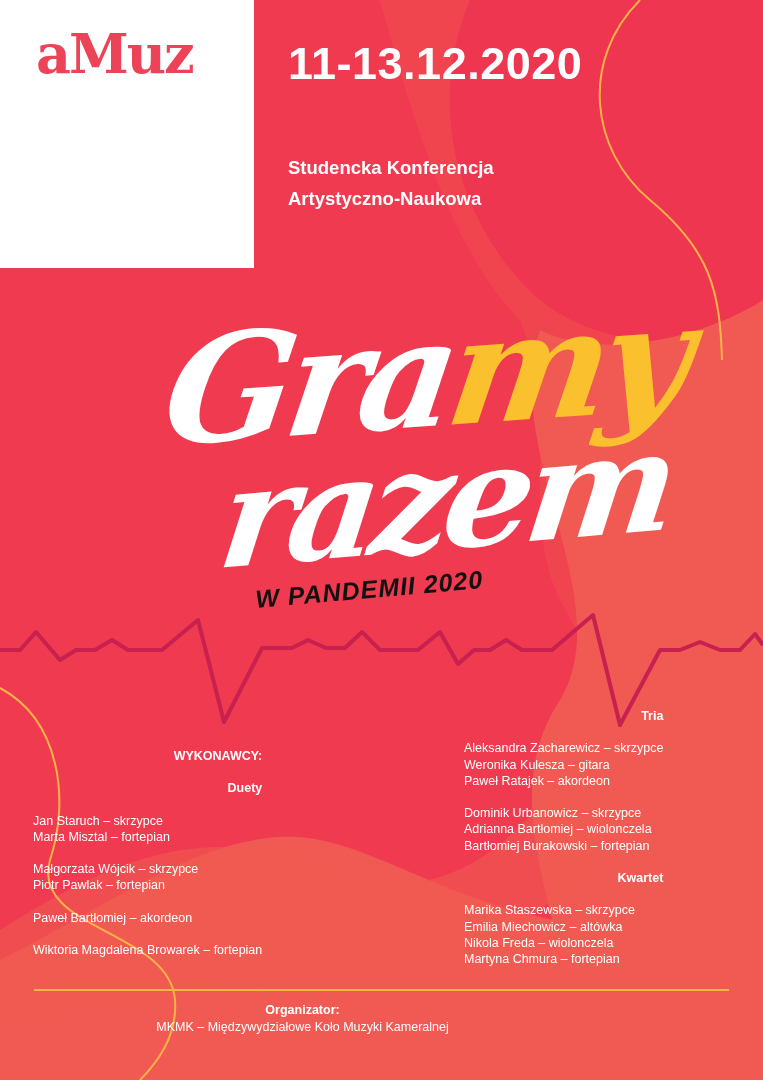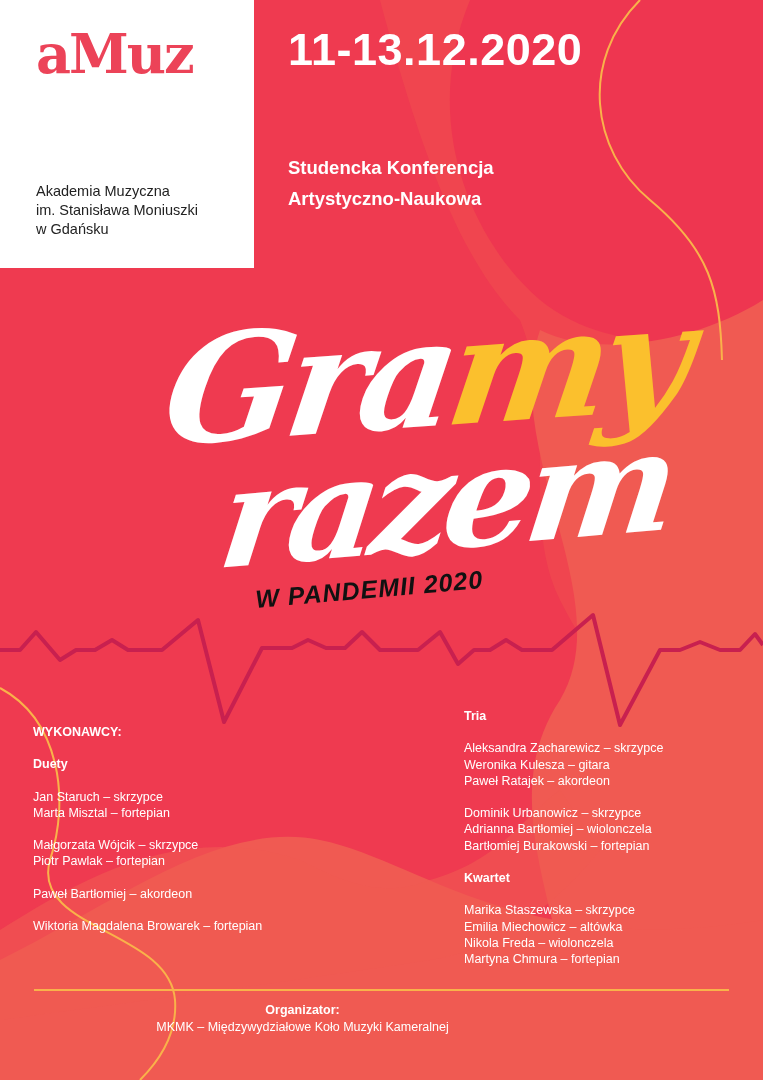--- a/index.html
+++ b/index.html
@@ -2,31 +2,31 @@
 <html><head>
 <meta charset="utf-8">
 <style>
   html, body { margin: 0; padding: 0; }
   body { width: 763px; height: 1080px; overflow: hidden; background: #ef3a50; font-family: "Liberation Sans", sans-serif; }
   .poster { position: relative; width: 763px; height: 1080px; overflow: hidden; background: #4d7c0f; }
   .bg-svg { position: absolute; left: 0; top: 0; width: 763px; height: 1080px; }
   .logo-box { position: absolute; left: 0; top: 0; width: 254px; height: 268px; background: #ffffff; }
   .logo-mark { position: absolute; left: 36px; top: 22px; font-family: "DejaVu Serif", serif; font-weight: bold; font-size: 54px; color: #ec4358; letter-spacing: -2px; }
   .academy { position: absolute; left: 36px; top: 182px; font-size: 14.5px; line-height: 19px; color: #222; }
-  .date { position: absolute; left: 288px; top: 24px; font-size: 45px; font-weight: bold; color: #fff; letter-spacing: 0.5px; }
+  .date { position: absolute; left: 288px; top: 38px; font-size: 45px; font-weight: bold; color: #fff; letter-spacing: 0.5px; }
   .conf { position: absolute; left: 288px; top: 152px; font-size: 18.5px; font-weight: bold; color: #fff; line-height: 31px; }
   .script { position: absolute; font-family: "DejaVu Serif", serif; font-style: italic; font-weight: bold; }
   .t1 { left: 170px; top: 286px; font-size: 150px; color: #fff; transform: skewX(-12deg) rotate(-4deg); letter-spacing: -8px; }
   .t1 .y { color: #fbc02d; }
   .t2 { left: 225px; top: 418px; font-size: 140px; color: #fff; transform: skewX(-12deg) rotate(-5deg); letter-spacing: -8px; }
   .sub { position: absolute; left: 255px; top: 575px; font-size: 25px; font-weight: bold; font-style: italic; color: #111; transform: rotate(-5deg); letter-spacing: 1px; }
   .col { position: absolute; color: #fff; font-size: 12.5px; line-height: 16.3px; }
-  .col .h { font-weight: bold; }
+  .col .h { font-weight: bold; text-align: right; }
   .col .gap { height: 16px; }
-  .left-col { left: 33px; top: 724px; }
+  .left-col { left: 33px; top: 748px; }
   .right-col { left: 464px; top: 708px; }
   .org { position: absolute; left: 0; top: 1002px; width: 605px; text-align: center; color: #fff; font-size: 12.5px; line-height: 16.5px; }
   .org .h { font-weight: bold; }
 </style>
 </head>
 <body>
 
 <div class="poster">
   <svg class="bg-svg" viewBox="0 0 763 1080">
     <rect width="763" height="1080" fill="#ef3a50"></rect>
@@ -36,25 +36,20 @@
     <path d="M0 960 C120 900 220 820 320 840 C420 860 520 960 763 920 L763 1080 L0 1080 Z" fill="#f05a52"></path>
     <path d="M0 930 C80 880 180 820 300 860 C340 880 380 900 430 880 C500 860 520 820 560 790 L600 850 C560 900 500 950 430 960 C300 980 150 1000 0 1020 Z" fill="#f05a52" opacity="0.6"></path>
     <path d="M640 0 C580 60 590 150 650 200 C710 250 720 290 722 360" fill="none" stroke="#f9b24a" stroke-width="2"></path>
     <path d="M0 688 C60 720 70 800 50 860 C30 930 170 930 175 1000 C178 1040 150 1070 140 1080" fill="none" stroke="#f9b24a" stroke-width="2"></path>
     <polyline points="0,650 20,650 36,632 60,660 76,650 95,650 112,640 128,650 162,650 198,620 224,722 262,648 292,648 308,640 326,648 345,648 362,632 380,650 418,650 440,632 458,664 474,650 490,650 506,640 522,650 552,650 593,615 620,725 660,650 680,650 700,642 720,650 740,650 755,634 763,645" fill="none" stroke="#c8204f" stroke-width="4" stroke-linejoin="round"></polyline>
     <line x1="34" y1="990" x2="729" y2="990" stroke="#f9b24a" stroke-width="2"></line>
   </svg>
 
   <div class="logo-box">
     <div class="logo-mark">aMuz</div>
-    <div class="academy">
-      <div>Akademia Muzyczna</div>
-      <div>im. Stanisława Moniuszki</div>
-      <div>w Gdańsku</div>
-    </div>
   </div>
 
   <div class="date">11-13.12.2020</div>
   <div class="conf">
     <div>Studencka Konferencja</div>
     <div>Artystyczno-Naukowa</div>
   </div>
 
   <div class="script t1"><span>Gra</span><span class="y">my</span></div>
   <div class="script t2">razem</div>

